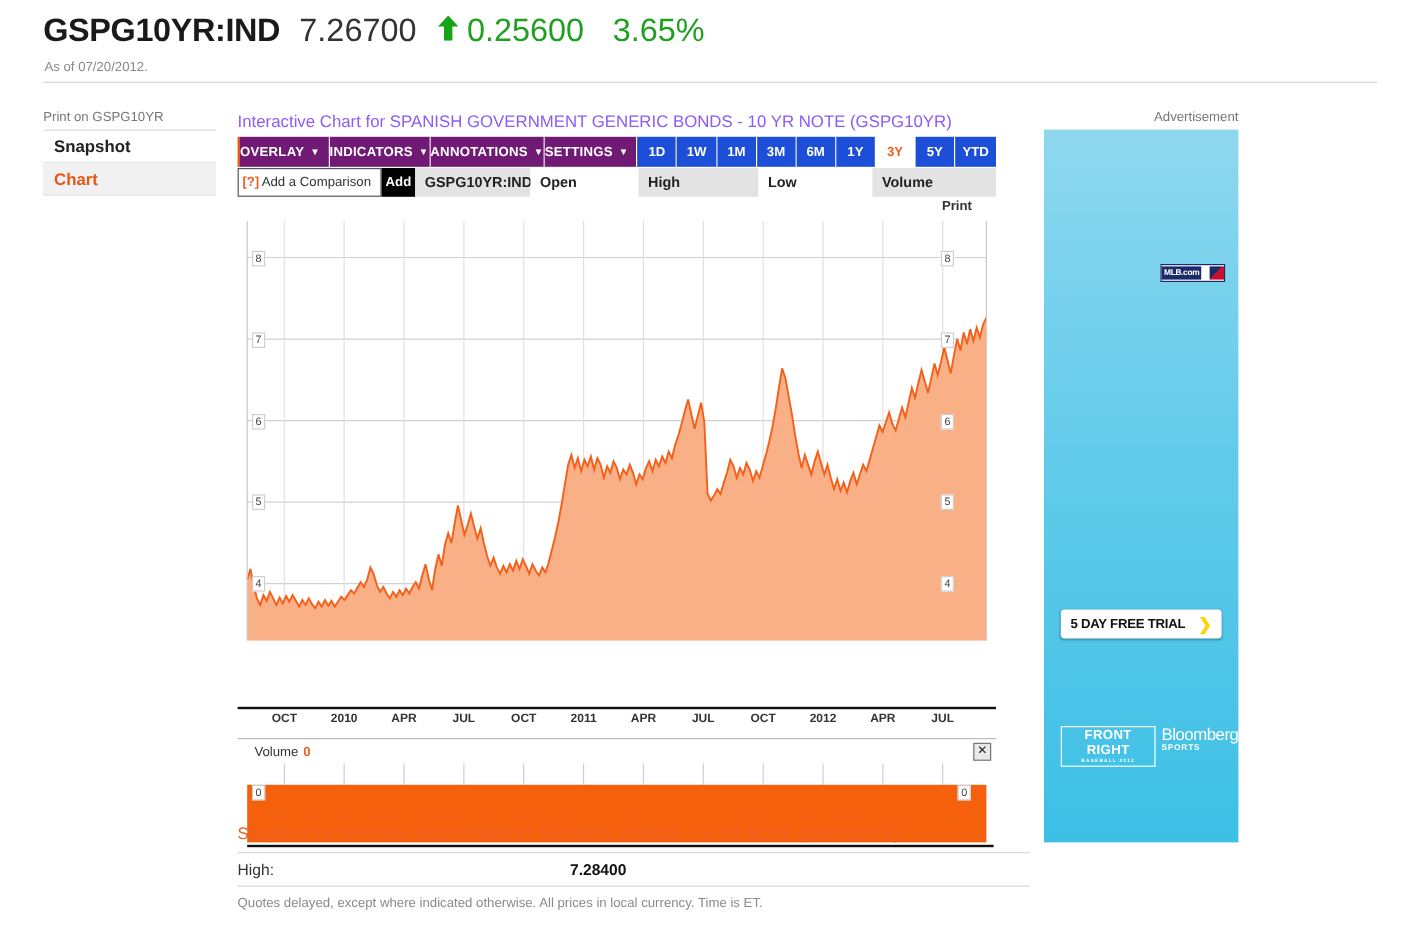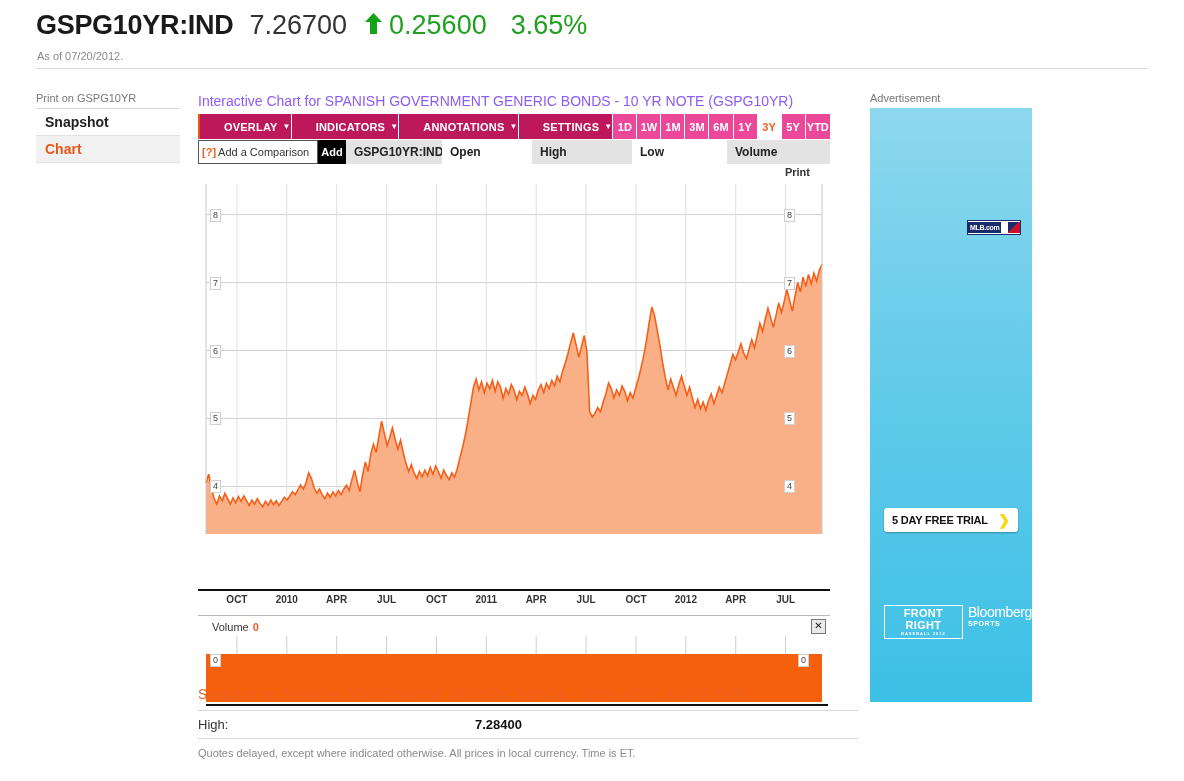--- a/index.html
+++ b/index.html
@@ -26,26 +26,26 @@
   #sidebar-rule{height:1px;background:#d5d5d5;width:144px;}
   .side-item{height:26px;line-height:26px;padding-left:9px;font-size:14px;font-weight:bold;border-bottom:1px solid #e2e2e2;}
   .side-item.snap{color:#222;background:#fff;}
   .side-item.chart{color:#e8571a;background:#f1f1f1;}
 
   
   #chart-panel{position:absolute;left:198px;top:92px;width:640px;}
   #chart-title{font-size:14px;color:#8b5cf6;height:22px;line-height:19px;}
 
   #toolbar{display:flex;width:632px;height:25px;border-left:2px solid #e8571a;box-sizing:border-box;}
-  .tb-menu{background:#be185d;color:#fff;font-size:11px;font-weight:bold;
+  .tb-menu{background:#701a75;color:#fff;font-size:11px;font-weight:bold;
            display:flex;align-items:center;justify-content:flex-start;
-           border-right:1px solid #fff;letter-spacing:0.2px;padding-left:24px;}
+           border-right:1px solid #fff;letter-spacing:0.2px;}
   .tb-menu .cap{white-space:nowrap;}
   .tb-menu .caret{margin-left:5px;font-size:8px;}
-  .tb-range{background:#ec4899;color:#fff;font-size:11px;font-weight:bold;
+  .tb-range{background:#1d4ed8;color:#fff;font-size:11px;font-weight:bold;
             display:flex;align-items:center;justify-content:center;
             border-right:1px solid #fff;width:34px;}
   .tb-range.active{background:#fff;color:#ef5f24;}
 
   #fieldbar{display:flex;width:632px;height:24px;margin-top:1px;font-size:11px;}
   #cmp-box{width:120px;border:1px solid #555;background:#fff;display:flex;align-items:center;
            box-sizing:border-box;padding-left:3px;font-size:11px;color:#333;}
   #cmp-q{color:#ef5f24;font-weight:bold;margin-right:2px;}
   #add-btn{width:28px;background:#000;color:#fff;font-size:11px;font-weight:bold;
            display:flex;align-items:center;justify-content:center;}
@@ -79,21 +79,21 @@
   #snap-title{font-size:14px;color:#ef5f24;height:24px;}
   #snap-table{display:flex;width:660px;border-top:1px solid #d8d8d8;border-bottom:1px solid #d8d8d8;height:27px;}
   .snap-cell{display:flex;align-items:center;width:330px;box-sizing:border-box;font-size:13px;}
   .snap-cell.second{border-left:1px solid #d8d8d8;padding-left:10px;}
   .snap-k{color:#333;}
   .snap-v{margin-left:auto;font-weight:bold;color:#111;padding-right:6px;}
   #disclaimer{font-size:11px;color:#8a8a8a;margin-top:8px;}
 
   
   #ad-wrap{position:absolute;left:870px;top:92px;width:162px;}
-  #ad-label{font-size:11px;color:#777;height:16px;}
+  #ad-label{font-size:11px;color:#777;height:16px;text-align:right;}
   #ad-box{position:relative;width:162px;height:594px;
           background:linear-gradient(180deg,#8ed8ee 0%,#63cbea 45%,#3cc0e6 100%);
           overflow:hidden;}
   #mlb-logo{position:absolute;left:97px;top:112px;width:52px;height:13px;
             background:#fff;border:1px solid #1b2a6b;display:flex;align-items:center;}
   #mlb-text{font-size:7px;font-weight:bold;color:#fff;background:#1b2a6b;
             padding:0 2px;line-height:11px;letter-spacing:-0.3px;}
   #mlb-mark{width:12px;height:11px;background:linear-gradient(135deg,#1b2a6b 45%,#c8102e 45%);margin-left:auto;}
   #ad-headline{position:absolute;left:10px;top:178px;width:148px;color:#fff;
                font-weight:bold;font-size:28px;line-height:26px;letter-spacing:-1px;}

